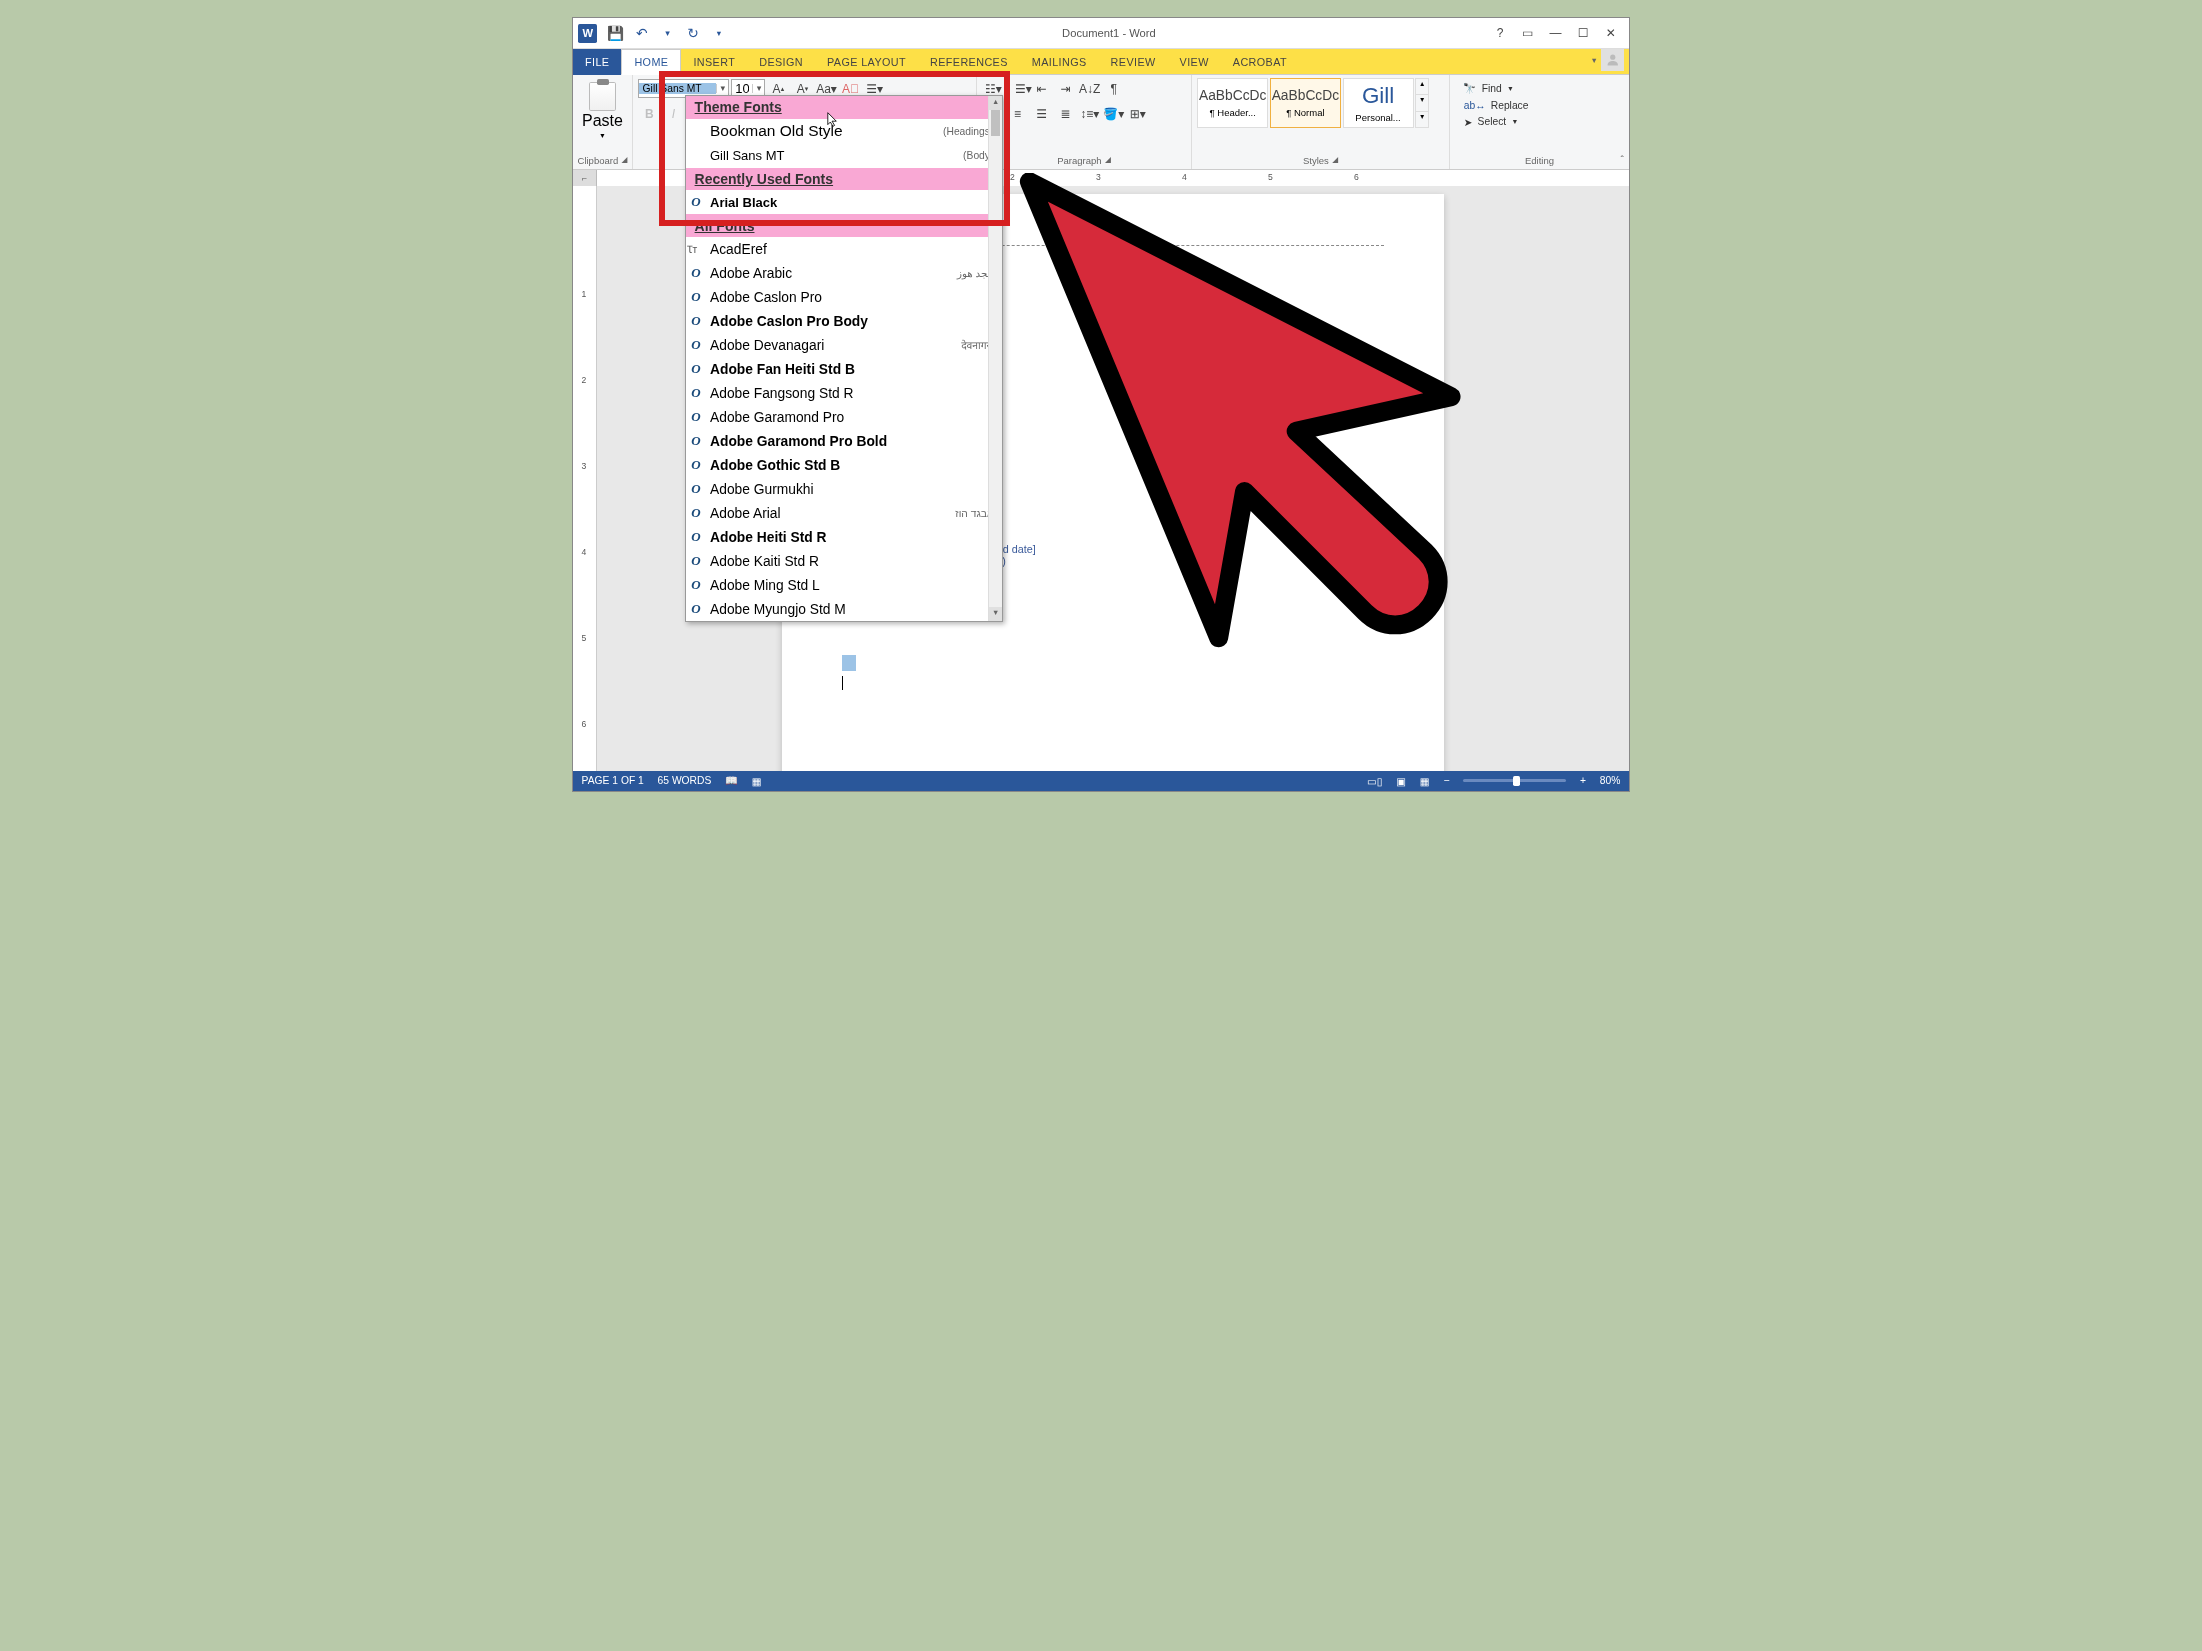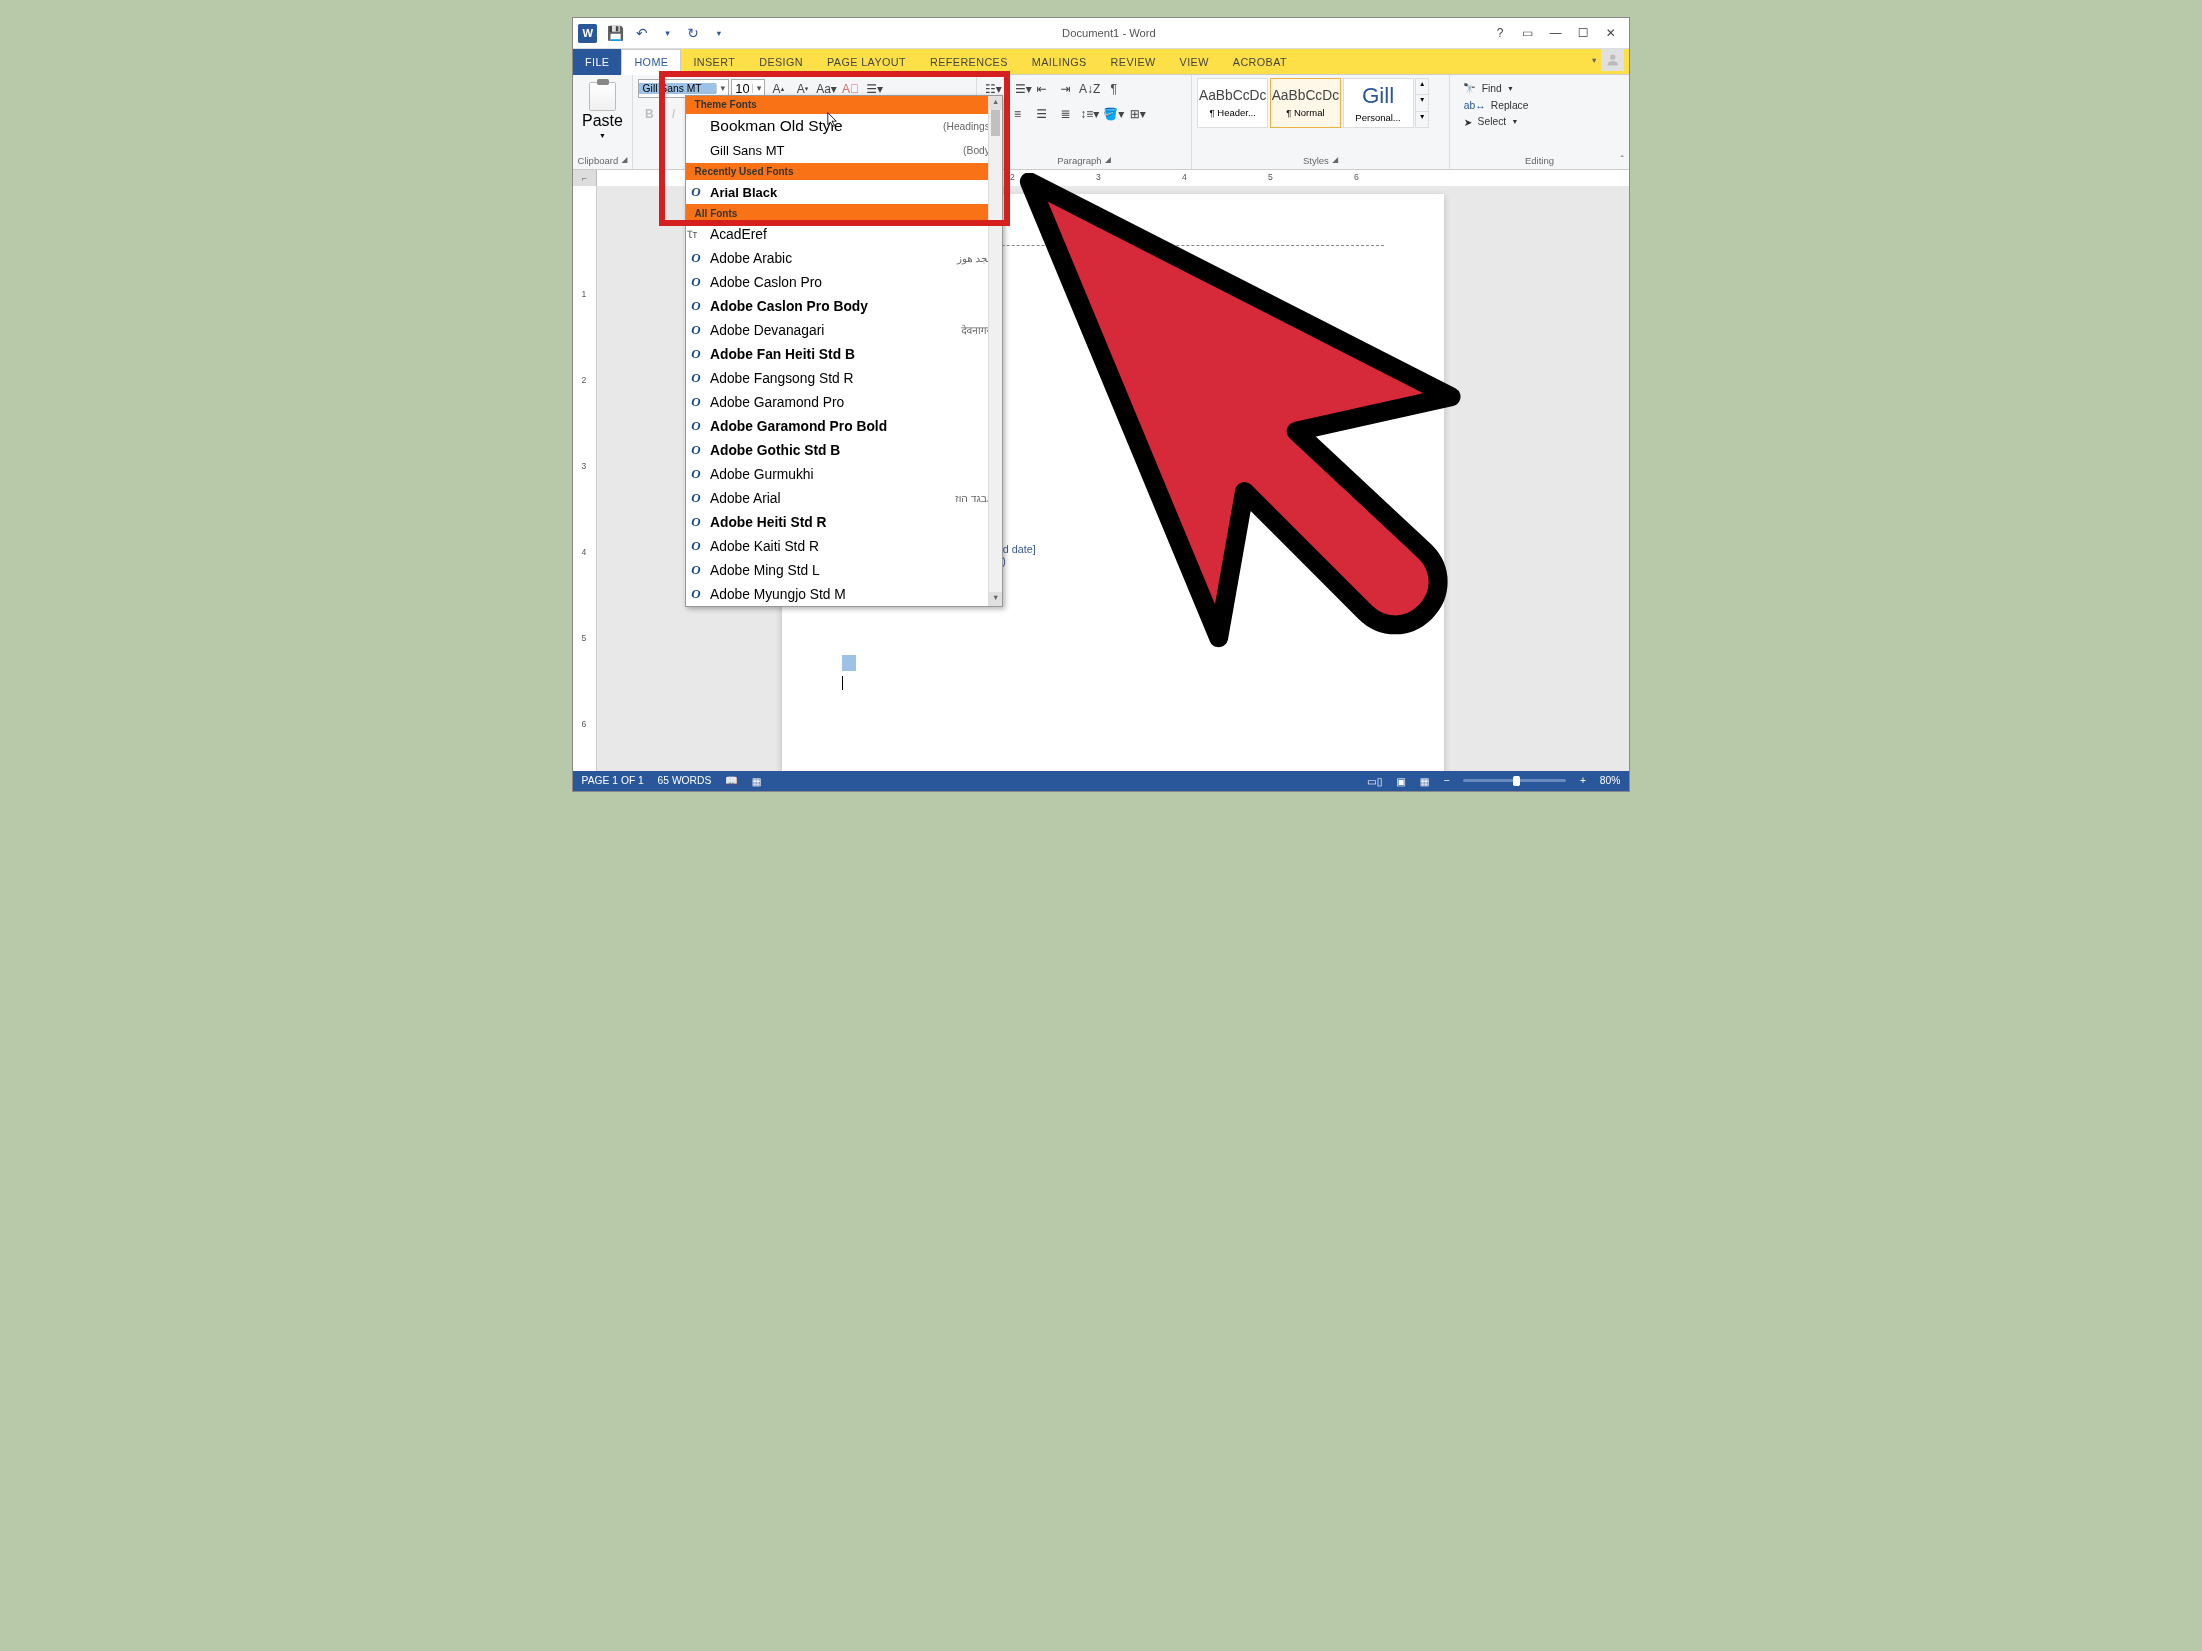--- a/index.html
+++ b/index.html
@@ -38,21 +38,21 @@
 .styles-gallery { display: flex; gap: 1.7px; align-items: stretch; }
 .style-item { width: 71px; border: 0.9px solid #ddd; background: #fff; display: flex; flex-direction: column; align-items: center; justify-content: center; padding: 3.4px 1.7px; cursor: pointer; font-size: 9.5px; }
 .style-item.active { border-color: #f0b040; background: #fff8e8; }
 .style-preview { font-size: 13.8px; color: #444; margin-bottom: 3.4px; }
 .style-preview.big { font-size: 22.4px; color: #2a579a; }
 .editing-col { display: flex; flex-direction: column; gap: 1.7px; padding: 1.7px 5.2px; }
 .editing-item { display: flex; align-items: center; gap: 5.2px; font-size: 10.3px; color: #333; cursor: pointer; padding: 1.7px 3.4px; }
 .collapse-caret { position: absolute; right: 5.2px; bottom: 3.4px; font-size: 10.3px; color: #666; cursor: pointer; }
 .red-highlight { position: absolute; left: 86px; top: 53px; width: 351px; height: 155px; border: 6.9px solid #d62020; z-index: 50; pointer-events: none; }
 .font-dropdown { position: absolute; left: 112px; top: 77px; width: 318px; background: #fff; border: 0.9px solid #999; box-shadow: 1.7px 1.7px 5.2px rgba(0,0,0,.3); z-index: 40; }
-.dd-section { background: #f97316; padding: 3.4px 8.6px; font-size: 10px; font-weight: bold; color: #333; }
+.dd-section { background: #f9a8d4; padding: 3.4px 8.6px; font-size: 14px; font-weight: bold; color: #333; text-decoration: underline; }
 .dd-item { padding: 3.4px 8.6px 3.4px 24px; font-size: 13px; display: flex; align-items: center; justify-content: space-between; cursor: pointer; position: relative; min-height: 24px; }
 .dd-item .o-mark { position: absolute; left: 5.2px; font-style: italic; font-family: Georgia, serif; color: #1a4a7a; font-size: 13px; font-weight: bold; }
 .dd-item .tt-mark { position: absolute; left: 1px; font-size: 10.3px; color: #555; }
 .dd-suffix { font-size: 10.3px; color: #666; }
 .dd-scroll { position: absolute; right: 0; top: 0; bottom: 0; width: 13.8px; background: #f0f0f0; border-left: 0.9px solid #ddd; }
 .dd-scroll .arr { height: 13.8px; text-align: center; font-size: 8.6px; color: #666; background: #e0e0e0; cursor: pointer; }
 .dd-scroll .thumb { position: absolute; top: 13.8px; left: 1.7px; right: 1.7px; height: 26px; background: #c0c0c0; }
 .dd-scroll .arr.bottom { position: absolute; bottom:0; left:0; right:0; }
 .ruler-area { background: #e8e8e8; height: 15.5px; position: relative; border-bottom: 0.9px solid #ccc; }
 .ruler-corner { position: absolute; left: 0; top: 0; width: 24px; height: 15.5px; background: #ddd; border-right: 0.9px solid #bbb; display:flex; align-items:center; justify-content:center; font-size:8.6px; color:#555;}

